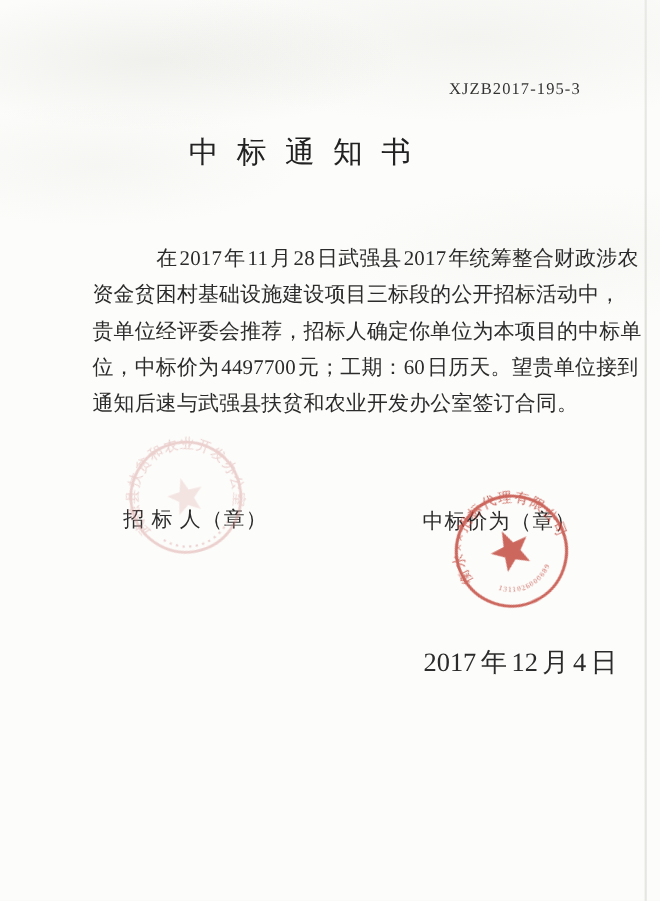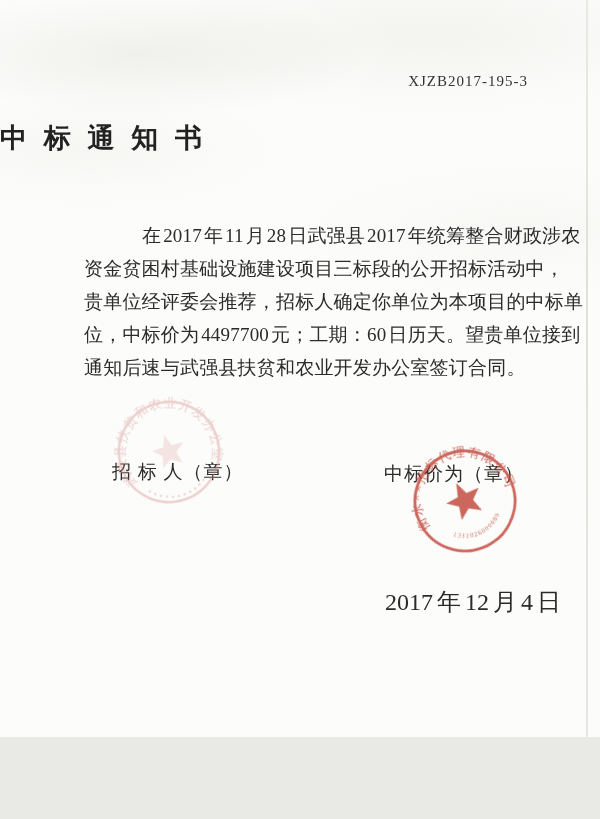--- a/index.html
+++ b/index.html
@@ -2,41 +2,41 @@
 <html><head>
 <meta charset="utf-8">
 <style>
   html,body{margin:0;padding:0;}
   body{
     width:600px;height:819px;
     font-family:"Liberation Serif","DejaVu Serif",serif;
     background:#e9e9e6;
   }
   .page{
-    position:relative;width:600px;height:737px;overflow:hidden;
+    position:relative;width:600px;height:819px;overflow:hidden;
     color:#2b2b2b;
     background:
       radial-gradient(ellipse 320px 90px at 140px 55px, rgba(190,190,184,0.20), transparent 70%),
       radial-gradient(ellipse 420px 110px at 430px 35px, rgba(198,198,192,0.16), transparent 70%),
       radial-gradient(ellipse 260px 80px at 90px 150px, rgba(202,202,196,0.12), transparent 70%),
       radial-gradient(ellipse 300px 90px at 520px 230px, rgba(205,205,198,0.10), transparent 70%),
       #fcfcfa;
   }
   .edge-line{
     position:absolute;right:12px;top:0;height:100%;width:2px;
     background:linear-gradient(#e4e4df 0%, #d7d7d1 40%, #dededa 100%);
     opacity:.75;
   }
   .ref{
     position:absolute;top:73px;right:72px;
     font-size:15px;letter-spacing:1px;color:#333;
   }
   .title{
     position:absolute;top:120px;left:0;right:50px;margin:0;
-    text-align:left;font-size:27px;font-weight:bold;
+    text-align:center;font-size:27px;font-weight:normal;
     letter-spacing:5px;color:#222;
   }
   .addressee{
     position:absolute;top:186px;left:85px;
     font-size:19px;white-space:nowrap;
   }
   .body-text{
     position:absolute;top:219px;left:84px;width:470px;
   }
   .body-text .line{

